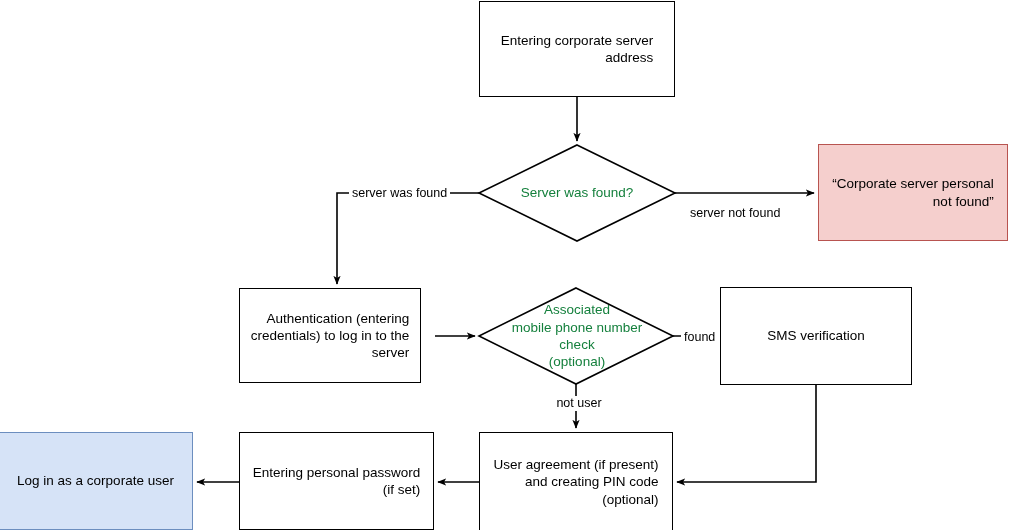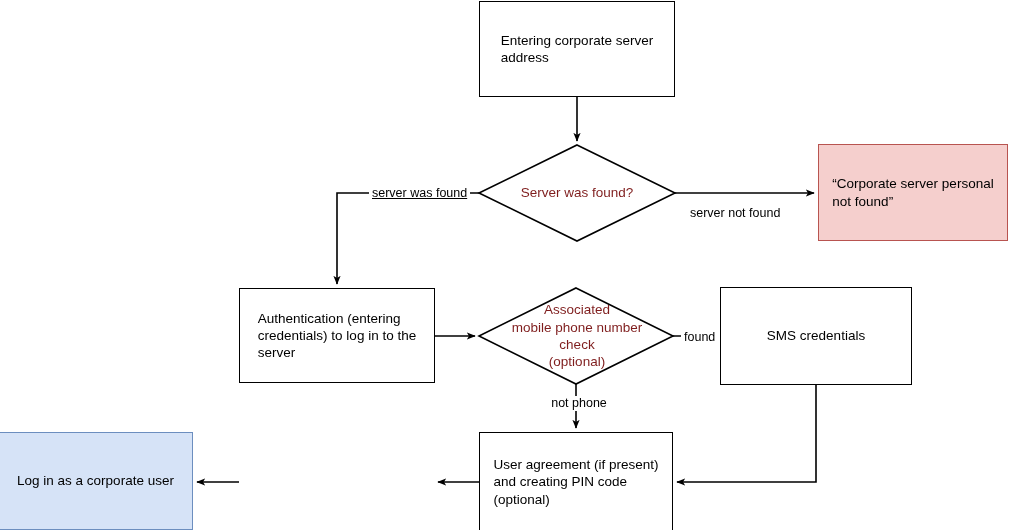--- a/index.html
+++ b/index.html
@@ -21,21 +21,21 @@
     top: 0;
     width: 1010px;
     height: 530px;
   }
   .node {
     position: absolute;
     box-sizing: border-box;
     display: flex;
     align-items: center;
     justify-content: center;
-    text-align: left;
+    text-align: right;
     font-family: "Liberation Sans", sans-serif;
     font-size: 13.5px;
     line-height: 1.28;
     color: #000000;
     white-space: pre-line;
     padding: 2px 6px;
   }
   .process {
     background: #ffffff;
     border: 1.6px solid #000000;
@@ -50,21 +50,21 @@
   }
   .decision-label {
     position: absolute;
     display: flex;
     align-items: center;
     justify-content: center;
     text-align: center;
     font-family: "Liberation Sans", sans-serif;
     font-size: 13.5px;
     line-height: 1.28;
-    color: #7f1d1d;
+    color: #15803d;
     white-space: pre-line;
     pointer-events: none;
   }
   .edge-label {
     position: absolute;
     font-family: "Liberation Sans", sans-serif;
     font-size: 12.5px;
     line-height: 1.2;
     color: #000000;
     background: #ffffff;
@@ -107,41 +107,43 @@
 
     <path d="M 239 482 L 197 482" fill="none" stroke="#000000" stroke-width="1.6" marker-end="url(#arrow)"></path>
   </svg>
 
   <div class="node process" style="left:479px; top:1px; width:196px; height:96px;">Entering corporate server
 address</div>
 
   <div class="node process pink" style="left:818px; top:144px; width:190px; height:97px;">“Corporate server personal
 not found”</div>
 
-  <div class="node process" style="left:239px; top:288px; width:196px; height:95px;">Authentication (entering
+  <div class="node process" style="left:239px; top:288px; width:182px; height:95px;">Authentication (entering
 credentials) to log in to the
 server</div>
 
-  <div class="node process" style="left:720px; top:287px; width:192px; height:98px;">SMS credentials</div>
+  <div class="node process" style="left:720px; top:287px; width:192px; height:98px;">SMS verification</div>
 
   <div class="node process" style="left:479px; top:432px; width:194px; height:100px;">User agreement (if present)
 and creating PIN code
 (optional)</div>
 
+  <div class="node process" style="left:239px; top:432px; width:195px; height:98px;">Entering personal password
+(if set)</div>
 
   <div class="node process blue" style="left:-2px; top:432px; width:195px; height:98px;">Log in as a corporate user</div>
 
   <div class="decision-label" style="left:479px; top:172px; width:196px; height:42px;">Server was found?</div>
 
   <div class="decision-label" style="left:472px; top:299px; width:210px; height:74px;text-align:center;">Associated
 mobile phone number
 check
 (optional)</div>
 
-  <div class="edge-label" style="left:369px; top:186px;text-decoration:underline;">server was found</div>
+  <div class="edge-label" style="left:349px; top:186px;">server was found</div>
 
   <div class="edge-label" style="left:687px; top:187px;margin-top:19px;">server not found</div>
 
   <div class="edge-label" style="left:681px; top:330px;">found</div>
 
-  <div class="edge-label" style="left:544px; top:396px; width:64px;">not phone</div>
+  <div class="edge-label" style="left:544px; top:396px; width:64px;">not user</div>
 
 </div>
 
 </body></html>

